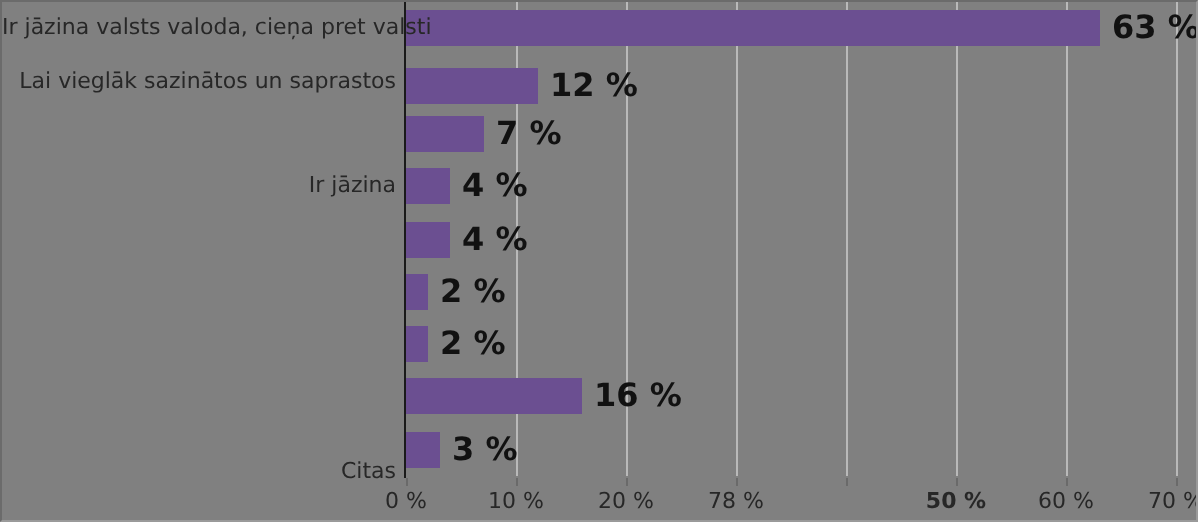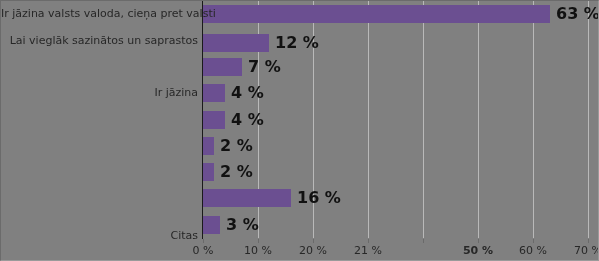--- a/index.html
+++ b/index.html
@@ -183,21 +183,21 @@
     </div>
 
   <div class="x-ticks">
       <div class="x-tick-mark" style="left: 0px;"></div>
       <div class="x-tick-label" style="left: 0px;">0 %</div>
       <div class="x-tick-mark" style="left: 55px;"></div>
       <div class="x-tick-label" style="left: 55px;">10 %</div>
       <div class="x-tick-mark" style="left: 110px;"></div>
       <div class="x-tick-label" style="left: 110px;">20 %</div>
       <div class="x-tick-mark" style="left: 165px;"></div>
-      <div class="x-tick-label" style="left: 165px;">21 %</div>
+      <div class="x-tick-label" style="left: 165px;">78 %</div>
       <div class="x-tick-mark" style="left: 220px;"></div>
       <div class="x-tick-label" style="left: 220px; margin-top: 28px;">40 %</div>
       <div class="x-tick-mark" style="left: 275px;"></div>
       <div class="x-tick-label" style="left: 275px; font-weight: bold;">50 %</div>
       <div class="x-tick-mark" style="left: 330px;"></div>
       <div class="x-tick-label" style="left: 330px;">60 %</div>
       <div class="x-tick-mark" style="left: 385px;"></div>
       <div class="x-tick-label" style="left: 385px;">70 %</div>
     </div>
 

